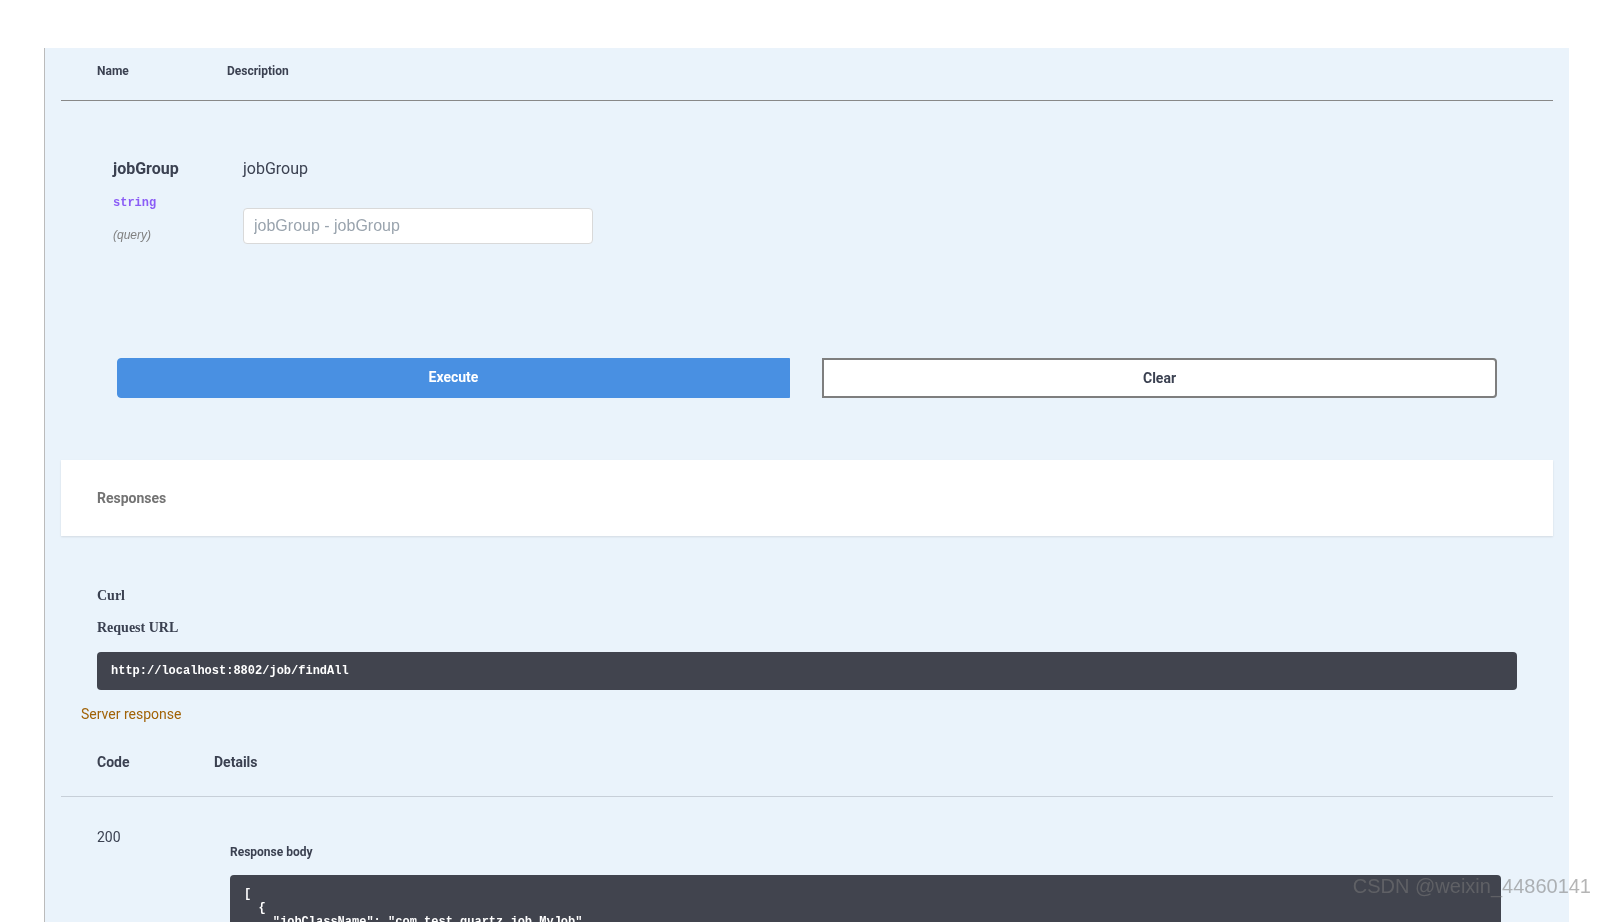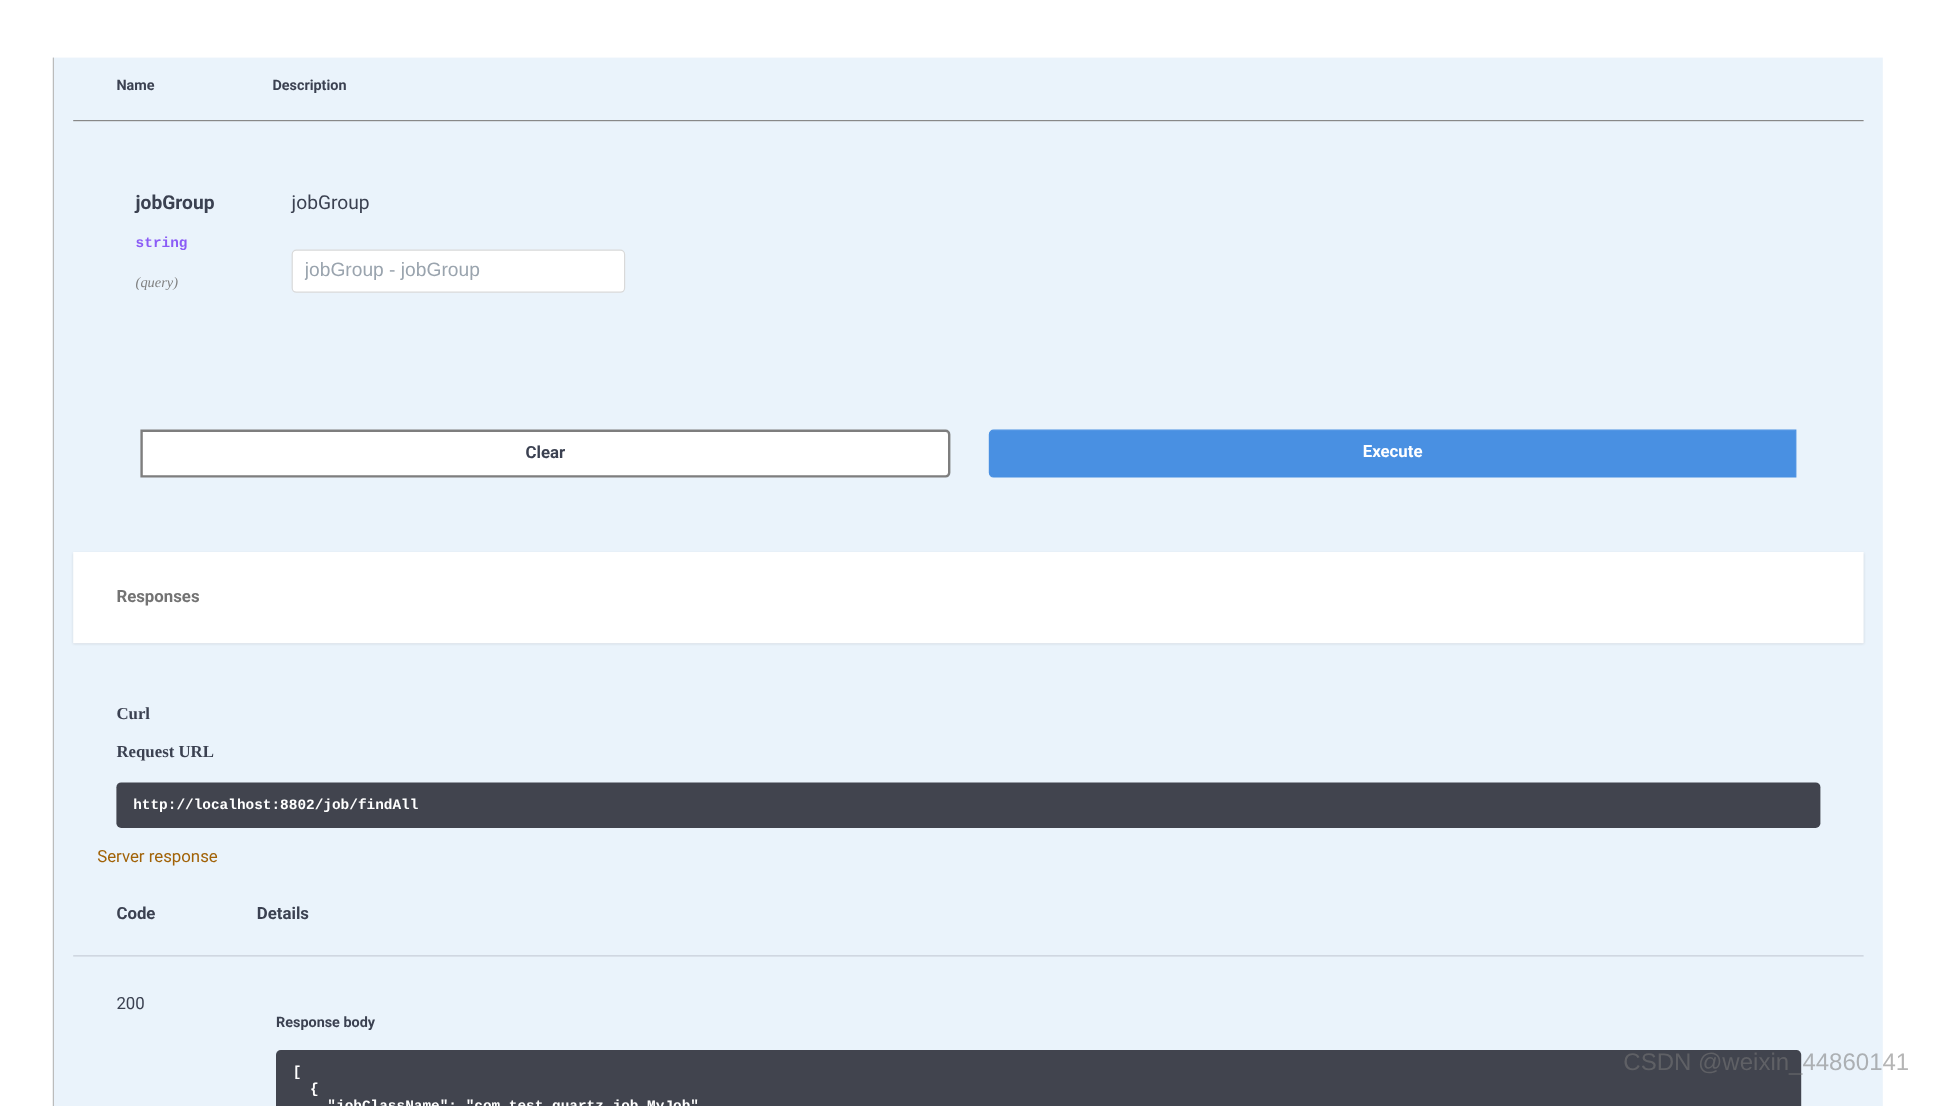--- a/index.html
+++ b/index.html
@@ -46,31 +46,31 @@
     .param-type {
       font-size: 12px;
       font-weight: 700;
       font-family: "Courier New", monospace;
       color: #8b5cf6;
       padding: 2px 0;
     }
     .param-in {
       font-size: 12px;
       font-style: italic;
-      font-family: Liberation Serif, serif;
+      font-family: Liberation Sans, sans-serif;
       color: #808080;
     }
     .param-desc-cell { flex: 1; }
     .param-desc {
       font-size: 16px;
       color: #3b4151;
       margin-bottom: 14px;
     }
     .param-input {
-      width: 278px;
+      width: 350px;
       padding: 8px 10px;
       font-size: 16px;
       border: 1px solid #d9d9d9;
       border-radius: 4px;
       background: #fff;
       color: #3b4151;
     }
     .param-input::placeholder { color: #9aa4ae; }
     .btn-row {
       display: flex;
@@ -215,22 +215,22 @@
       <div class="param-type">string</div>
       <div class="param-in">(query)</div>
     </div>
     <div class="param-desc-cell">
       <div class="param-desc">jobGroup</div>
       <input class="param-input" type="text" placeholder="jobGroup - jobGroup" style="">
     </div>
   </div>
 
   <div class="btn-row">
+    <div class="btn btn-execute">Execute</div>
     <div class="btn btn-clear">Clear</div>
-    <div class="btn btn-execute">Execute</div>
   </div>
 
   <div class="responses-header">
     <h4>Responses</h4>
   </div>
 
   <div class="resp-section">
     <div class="section-label">Curl</div>
 
     <div class="section-label">Request URL</div>

